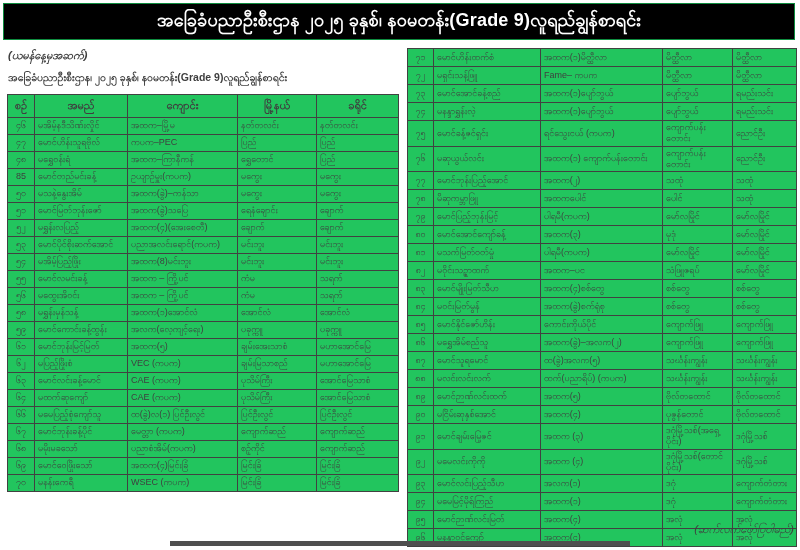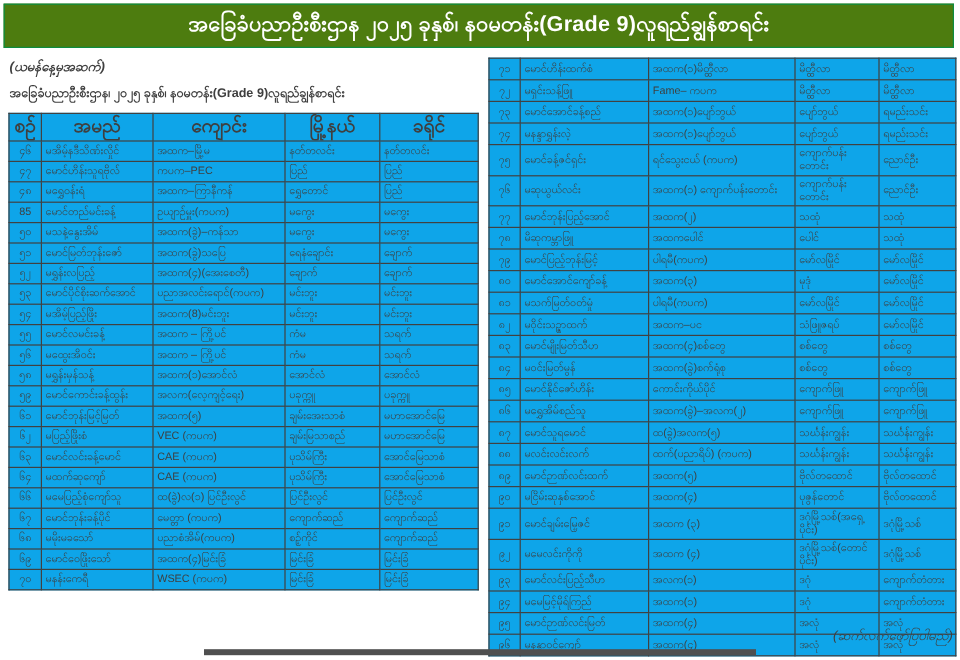--- a/index.html
+++ b/index.html
@@ -15,45 +15,45 @@
   }
   .banner-text{color:#ffffff;font-weight:bold;font-size:18px;letter-spacing:.2px;}
   .note{
     position:absolute;left:8px;top:48px;
     font-size:11px;font-weight:bold;font-style:italic;
   }
   .subtitle{
     position:absolute;left:8px;top:71px;width:390px;text-align:left;
     font-size:10.5px;font-weight:bold;
   }
-  table.roster{border-collapse:collapse;table-layout:fixed;background:#0ea5e9;}
+  table.roster{border-collapse:collapse;table-layout:fixed;background:#22c55e;}
   .roster th,.roster td{
     border:1px solid #414141;font-size:9px;line-height:1.25;
     padding:1px 3px;vertical-align:middle;overflow:hidden;
     word-wrap:break-word;
   }
-  .roster th{font-size:16px;font-weight:bold;text-align:center;height:20px;}
+  .roster th{font-size:11px;font-weight:bold;text-align:center;height:20px;}
   .roster td{height:14px;}
   .roster td.num{text-align:center;padding:1px 0;}
   #left-table{position:absolute;left:7px;top:94px;width:391px;}
   #right-table{position:absolute;left:407px;top:48px;width:389px;}
   #right-table td{height:15px;}
   .footer-note{
     position:absolute;right:6px;top:522px;
     font-size:11px;font-weight:normal;font-style:italic;text-align:right;
   }
   .bottom-bar{
     position:absolute;left:170px;top:541px;width:460px;height:5px;
     background:#4f4f4f;
   }
 </style>
 </head>
 <body>
 
-<div class="banner" style="background: #4d7c0f; border-color: rgb(14, 140, 63);">
+<div class="banner" style="background: #000000; border-color: rgb(14, 140, 63);">
   <span class="banner-text">အခြေခံပညာဦးစီးဌာန ၂၀၂၅ ခုနှစ်၊ နဝမတန်း(Grade 9)လူရည်ချွန်စာရင်း</span>
 </div>
 
 <div class="note">(ယမန်နေ့မှအဆက်)</div>
 
 <div class="subtitle">အခြေခံပညာဦးစီးဌာန၊ ၂၀၂၅ ခုနှစ်၊ နဝမတန်း(Grade 9)လူရည်ချွန်စာရင်း</div>
 
 <table class="roster" id="left-table">
   <colgroup>
     <col style="width:27px">

